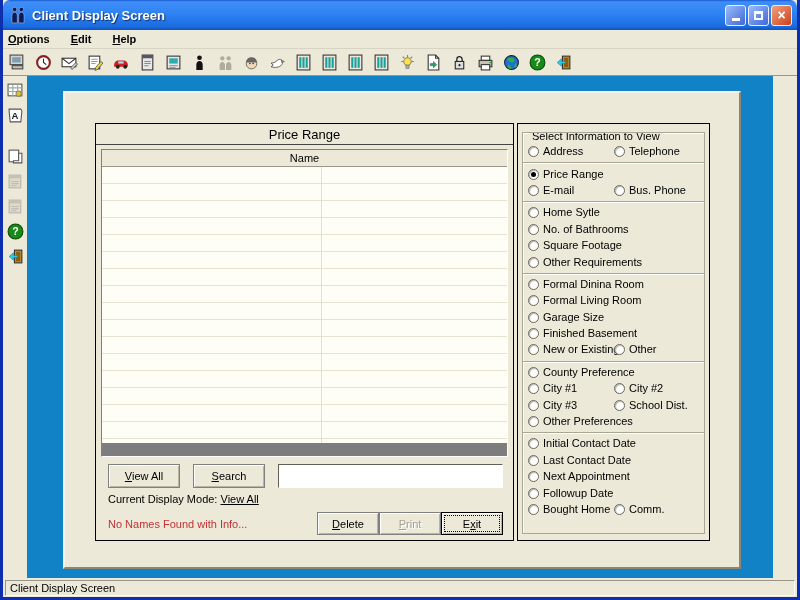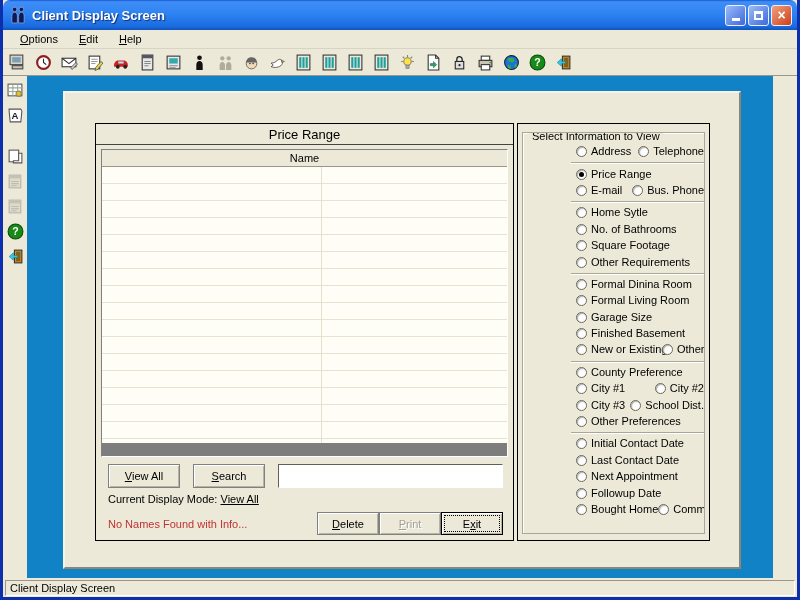--- a/index.html
+++ b/index.html
@@ -14,21 +14,21 @@
   .title-text{color:#fff;font-weight:bold;font-size:13px;text-shadow:1px 1px 1px rgba(0,0,40,.6);flex:1;}
   .wbtn{width:21px;height:21px;margin-left:2px;border-radius:3px;border:1px solid #eef;
     display:flex;align-items:center;justify-content:center;padding:0;cursor:default;
     background:linear-gradient(135deg,#9cbcf8,#3d68d8);}
   .wbtn.close{background:linear-gradient(135deg,#f0a080,#cc4018);}
   .glyph-min{width:8px;height:3px;background:#fff;margin-top:9px;}
   .glyph-max{width:9px;height:9px;border:2px solid #fff;border-top-width:3px;}
   .glyph-close{color:#fff;font-weight:bold;font-size:14px;line-height:1;}
   
   .menubar{height:19px;flex:0 0 19px;background:var(--chrome);display:flex;align-items:center;
-    border-bottom:1px solid #d8d4c4;padding-left:12px;}
+    border-bottom:1px solid #d8d4c4;padding-left:0;font-weight:bold;}
   .menu-item{font-size:11px;padding:2px 8px 2px 5px;margin-right:8px;}
   .toolbar{height:27px;flex:0 0 27px;background:var(--chrome);border-bottom:1px solid #9a968a;
     display:flex;align-items:center;padding:0 3px;gap:3px;}
   .tbtn{width:23px;height:23px;border:none;background:transparent;padding:0;
     display:flex;align-items:center;justify-content:center;}
   .tbtn svg,.sbtn svg{width:17px;height:17px;}
   
   .client{flex:1;display:flex;min-height:0;}
   .sidestrip{width:24px;flex:0 0 24px;background:var(--chrome);}
   .sidestrip.left{display:flex;flex-direction:column;align-items:center;padding-top:4px;gap:5px;}
@@ -60,21 +60,21 @@
   .btn:disabled{color:#a4a094;text-shadow:1px 1px 0 #fff;}
   .search-input{flex:1;border:1px solid;border-color:#636055 #fff #fff #636055;background:#fff;
     font-size:11px;padding:2px 4px;}
   .modeline{margin:5px 0 0 12px;font-size:11px;}
   .u{text-decoration:underline;}
   .bottomrow{display:flex;align-items:center;margin:7px 10px 0 12px;}
   .warning{color:var(--warning-text);font-size:11px;flex:1;}
   
   .radio-panel{width:193px;height:418px;border:1px solid #000;background:var(--chrome);padding:8px 4px 0 4px;}
   .groupbox{position:relative;height:402px;border:1px solid #a9a695;box-shadow:inset 1px 1px 0 #fff;
-    padding-top:8px;overflow:hidden;padding-left:48px;}
+    padding-top:8px;overflow:hidden;}
   .gb-caption{position:absolute;top:-2px;left:6px;background:var(--chrome);padding:0 3px;font-size:11px;line-height:11px;}
   .rgroup{padding:2px 0 3px 0;}
   .rgroup + .rgroup{border-top:1px solid #a9a695;box-shadow:inset 0 1px 0 #fff;}
   .rrow{display:flex;height:16.4px;align-items:center;padding-left:5px;font-size:11px;}
   .rrow.two .ropt:first-child{width:86px;}
   .ropt{display:flex;align-items:flex-end;gap:4px;white-space:nowrap;}
   .rb{width:11px;height:11px;flex:0 0 11px;border-radius:50%;background:#fff;border:1px solid #6a675a;
     box-shadow:inset 1px 1px 1px rgba(0,0,0,.3);}
   .rb.sel::after{content:'';display:block;width:5px;height:5px;margin:2px;border-radius:50%;background:#000;}
   

